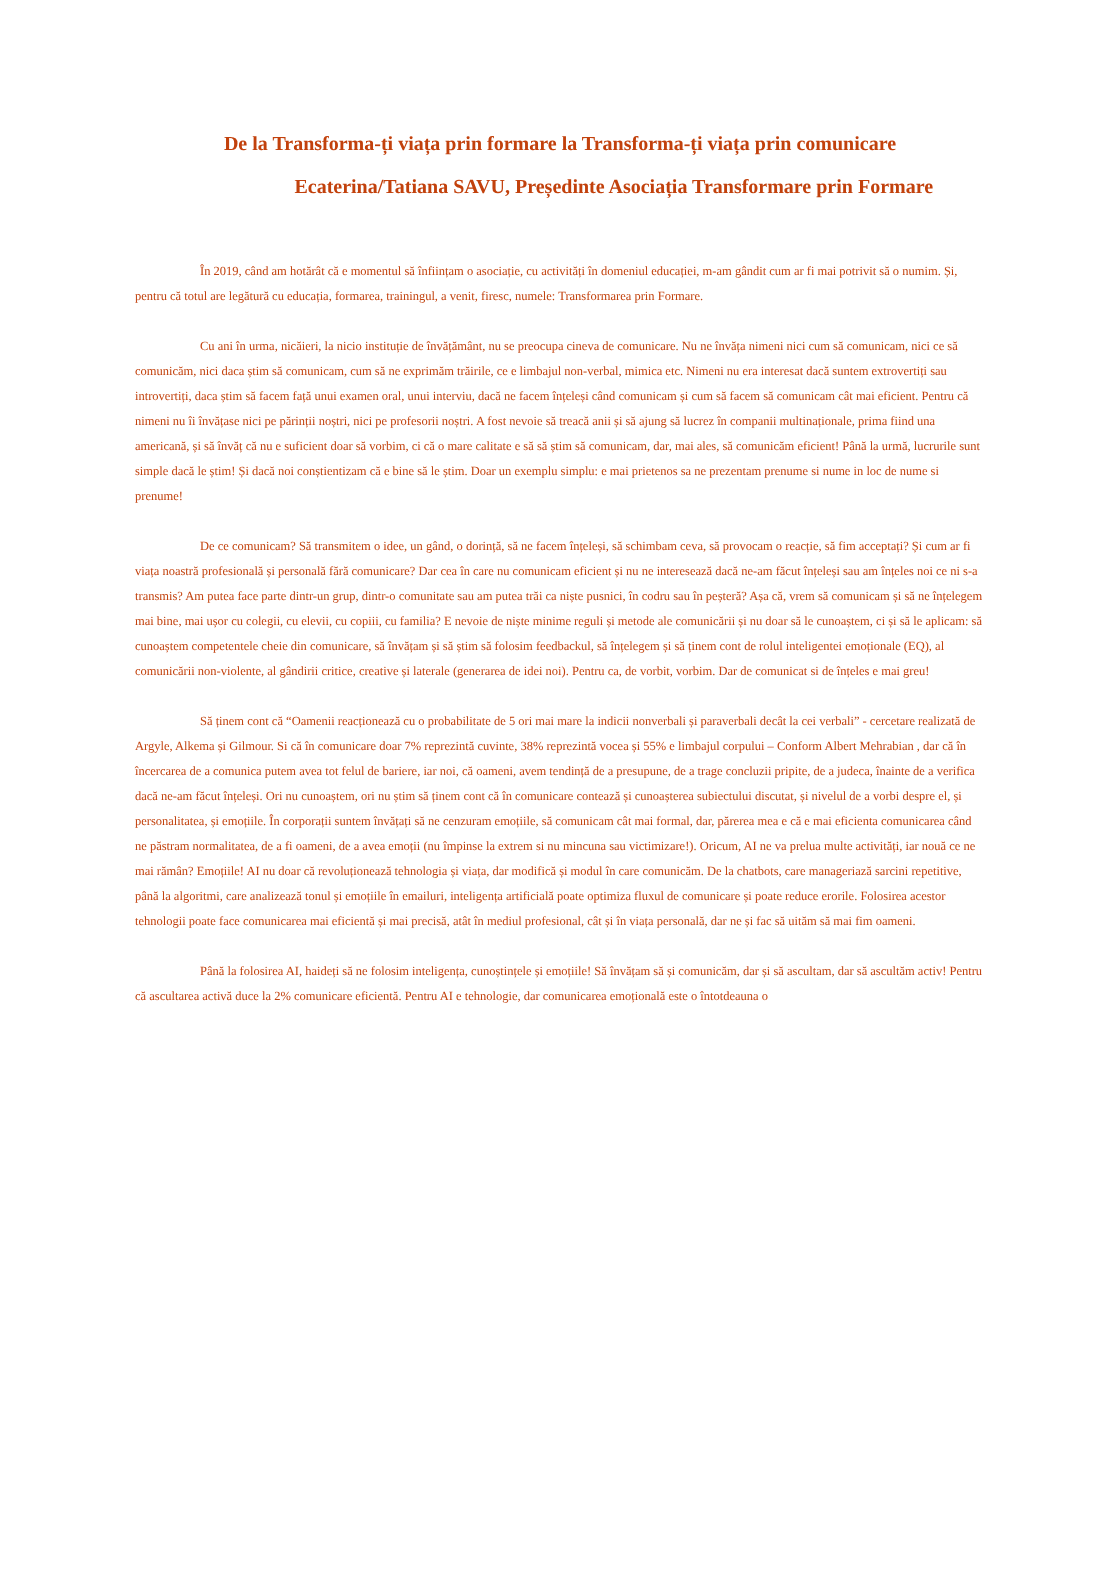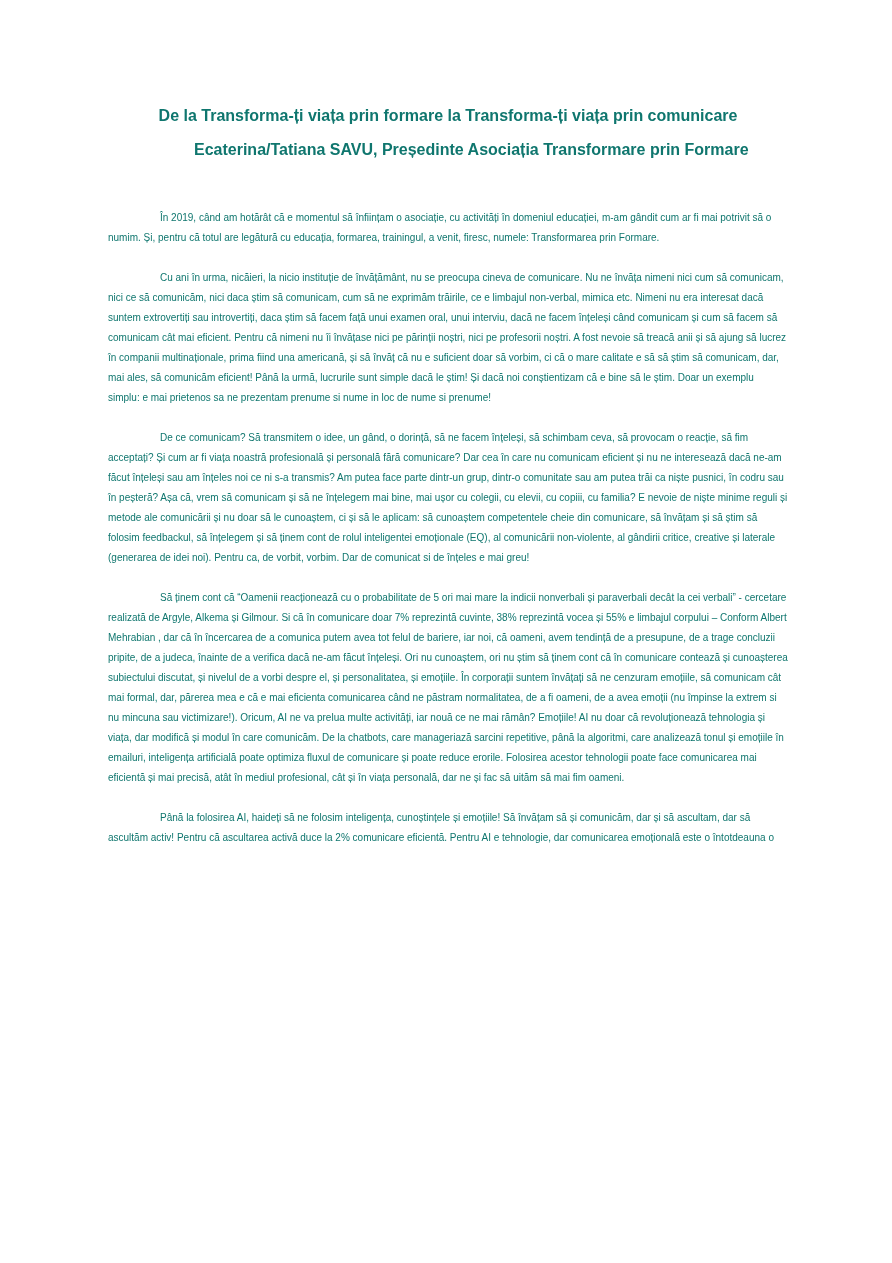--- a/index.html
+++ b/index.html
@@ -6,40 +6,41 @@
     margin: 0;
     padding: 0;
     background: #ffffff;
   }
   .page {
     position: relative;
     width: 892px;
     height: 1263px;
     background: #ffffff;
     overflow: hidden;
-    font-family: Liberation Sans, sans-serif;
-    color: #0f766e;
+    font-family: Liberation Serif, serif;
+    color: #c2410c;
   }
   .content {
     position: absolute;
     left: 108px;
     top: 106px;
     width: 680px;
   }
   .doc-title {
     font-size: 16px;
     line-height: 20px;
     font-weight: bold;
     text-align: center;
     margin: 0 0 14px 0;
   }
   .doc-byline {
     font-size: 16px;
     line-height: 20px;
     font-weight: bold;
+    text-align: center;
     padding-left: 86px;
     margin: 0 0 48px 0;
   }
   .para {
     font-size: 10px;
     line-height: 20px;
     text-align: left;
     text-indent: 52px;
     margin: 0 0 20px 0;
     word-spacing: normal;

